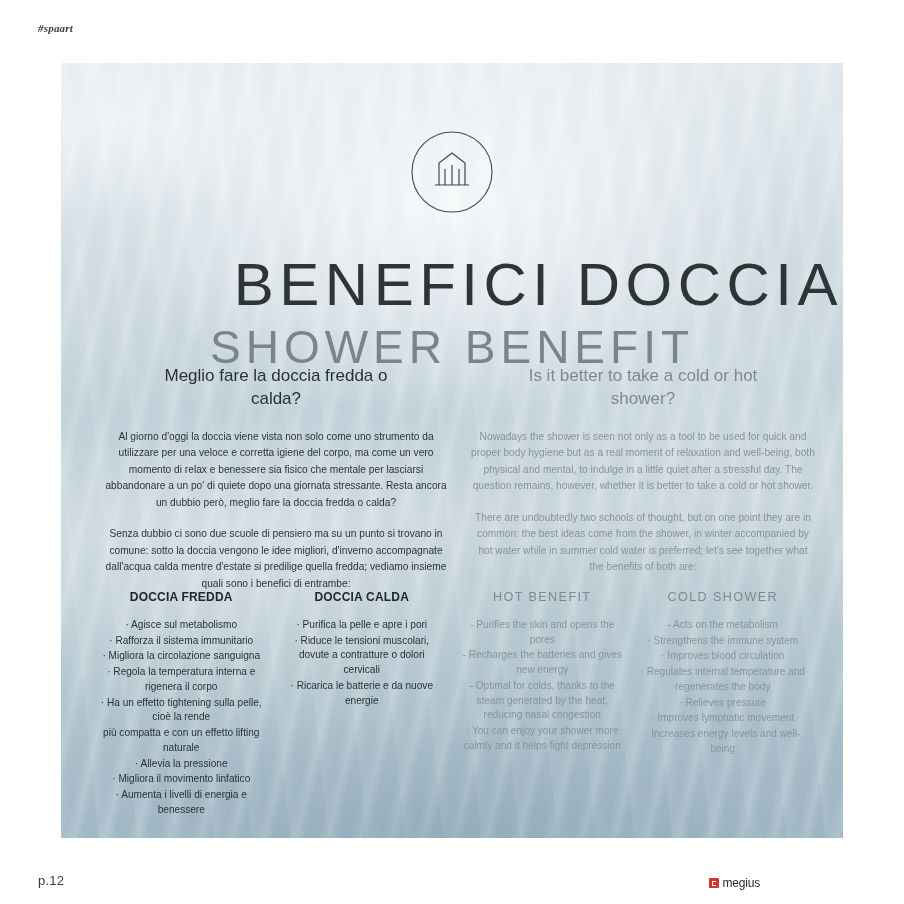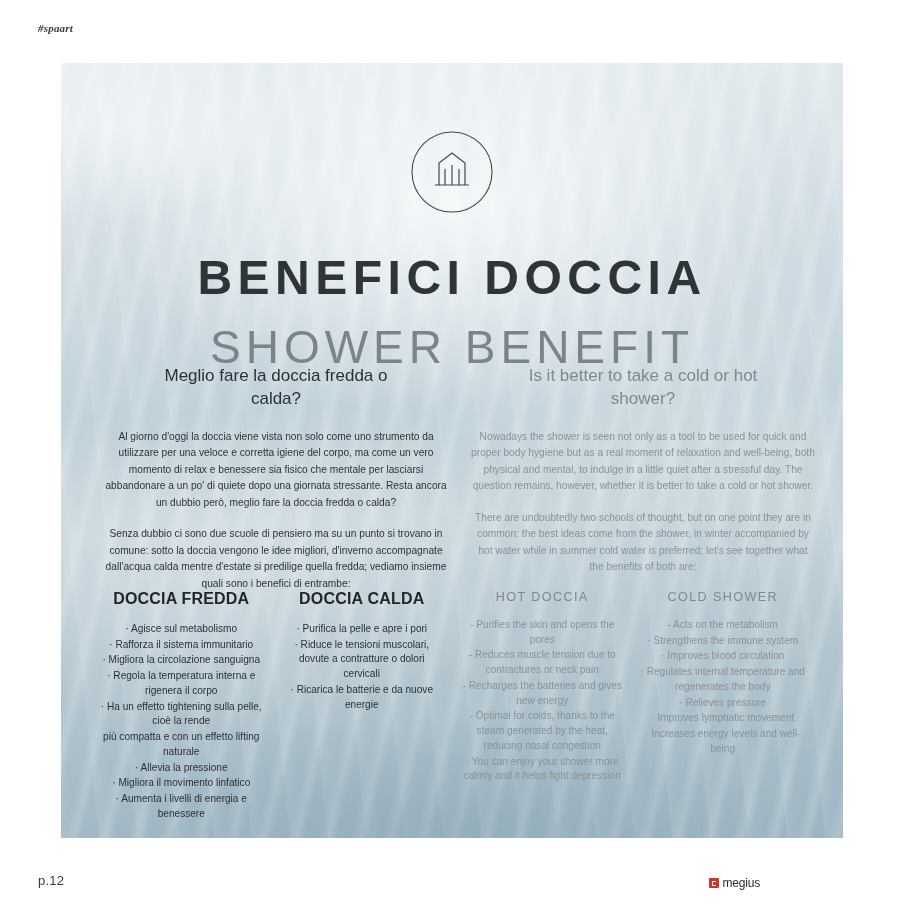--- a/index.html
+++ b/index.html
@@ -125,24 +125,24 @@
     width: 86px;
     height: 86px;
   }
 
   
   .title-it {
     position: absolute;
     top: 187px;
     left: 0;
     right: 0;
-    text-align: center;
+    text-align: right;
     font-family: "Liberation Sans", sans-serif;
-    font-weight: 700;
-    font-size: 48px;
+    font-weight: 400;
+    font-size: 60px;
     letter-spacing: 5.5px;
     color: #2f3437;
     white-space: nowrap;
   }
   .title-en {
     position: absolute;
     top: 257px;
     left: 0;
     right: 0;
     text-align: center;
@@ -197,21 +197,21 @@
     width: 722px;
     display: flex;
   }
   .list-col {
     flex: 1 1 0;
     padding: 0 8px;
     box-sizing: border-box;
     text-align: center;
   }
   .list-col.it .list-title {
-    font-size: 16px;
+    font-size: 12px;
     font-weight: 700;
     letter-spacing: 0.2px;
     color: #22272b;
     margin-bottom: 14px;
   }
   .list-col.en .list-title {
     font-size: 12.6px;
     font-weight: 400;
     letter-spacing: 1.4px;
     color: #7f888e;
@@ -293,24 +293,23 @@
         <div class="list-col it">
           <div class="list-title">DOCCIA CALDA</div>
           <ul>
             <li>· Purifica la pelle e apre i pori</li>
             <li>· Riduce le tensioni muscolari, dovute a contratture o dolori cervicali</li>
             <li>· Ricarica le batterie e da nuove energie</li>
           </ul>
         </div>
 
         <div class="list-col en">
-          <div class="list-title">HOT DOCCIA</div>
+          <div class="list-title">HOT BENEFIT</div>
           <ul>
             <li>- Purifies the skin and opens the pores</li>
-            <li>- Reduces muscle tension due to contractures or neck pain</li>
             <li>- Recharges the batteries and gives new energy</li>
             <li>- Optimal for colds, thanks to the steam generated by the heat, reducing nasal congestion</li>
             <li>· You can enjoy your shower more calmly and it helps fight depression</li>
           </ul>
         </div>
 
         <div class="list-col en">
           <div class="list-title">COLD SHOWER</div>
           <ul>
             <li>- Acts on the metabolism</li>

